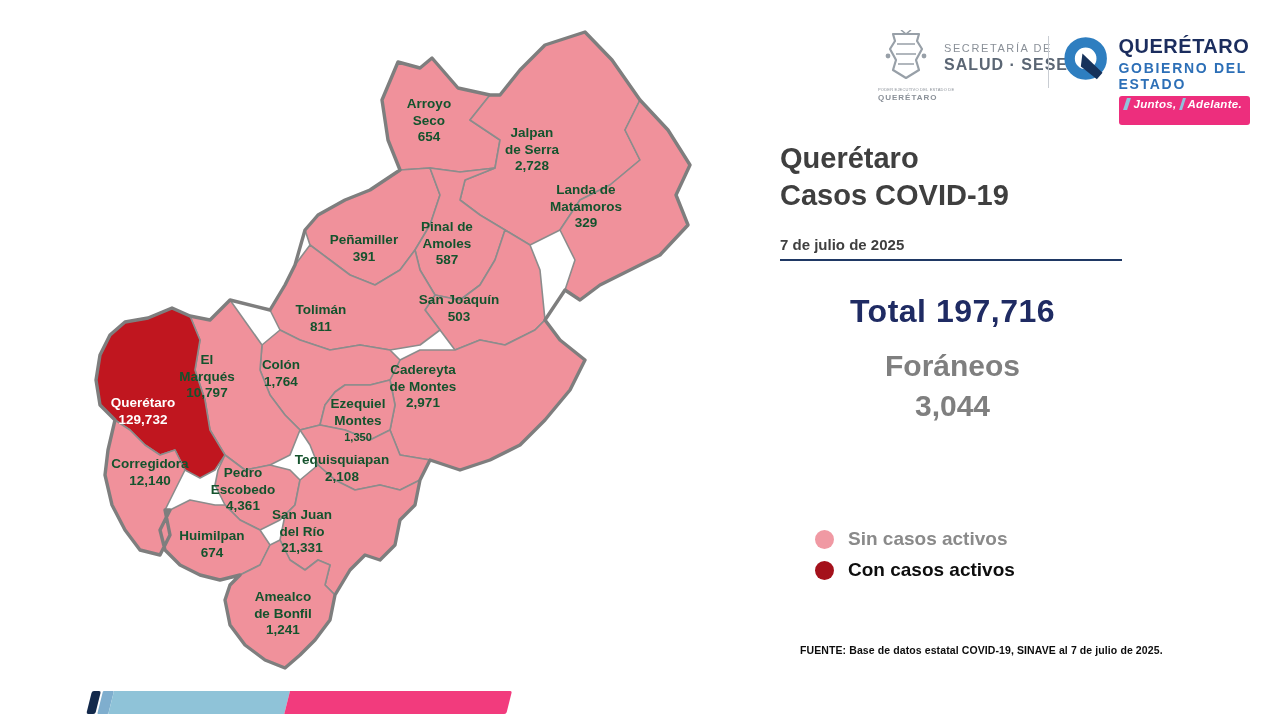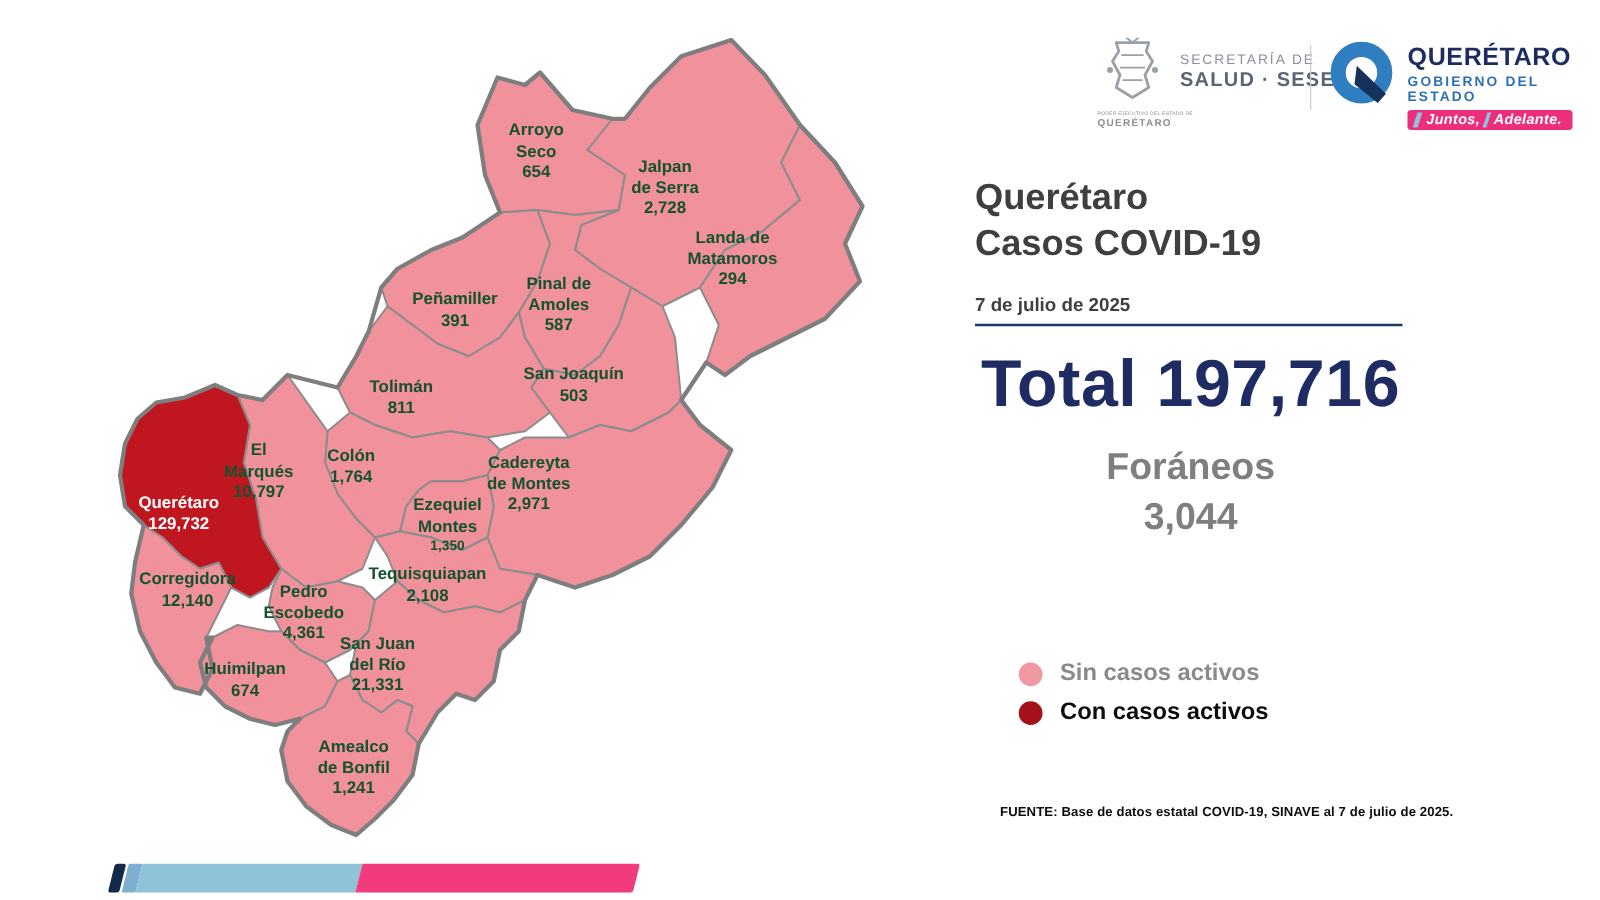--- a/index.html
+++ b/index.html
@@ -28,34 +28,34 @@
   .crest-box{width:56px;text-align:center;color:#8A9098;}
   .crest-micro{font-size:4px;letter-spacing:.2px;margin-top:1px;white-space:nowrap;}
   .crest-cap{font-size:8px;font-weight:700;letter-spacing:1px;margin-top:1px;}
   .salud-text{margin-left:10px;margin-top:12px;}
   .salud-line1{font-size:11px;color:#8A9098;letter-spacing:1.6px;font-weight:400;}
   .salud-line2{font-size:16px;color:#5B6674;font-weight:700;letter-spacing:1px;margin-top:2px;}
   .hdr-divider{position:absolute;left:1048px;top:36px;width:1px;height:52px;background:#C9CDD3;}
   .hdr-estado{position:absolute;left:1064px;top:31px;display:flex;align-items:flex-start;}
   .estado-text{margin-left:8px;margin-top:4px;}
   .estado-name{font-size:20px;font-weight:800;color:#1B2D5E;letter-spacing:.5px;}
-  .estado-sub{font-size:11px;font-weight:700;color:#2C6FB7;letter-spacing:1.7px;margin-top:2px;}
+  .estado-sub{font-size:14px;font-weight:700;color:#2C6FB7;letter-spacing:1.7px;margin-top:2px;}
   .estado-badge{
     margin-top:4px;display:inline-flex;align-items:center;background:#ED2E7D;
-    border-radius:3px;padding:2px 8px 2px 6px;position:relative;
+    border-radius:3px;padding:2px 8px 15px 6px;position:relative;
   }
   .badge-accent{display:inline-block;width:4px;height:12px;background:#8FC3DC;transform:skewX(-18deg);margin-right:5px;}
   .badge-sep{display:inline-block;width:3px;height:12px;background:#8FC3DC;transform:skewX(-18deg);margin:0 4px;}
   .badge-txt{color:#ffffff;font-size:11.5px;font-weight:700;font-style:italic;letter-spacing:.3px;}
   
   .panel{position:absolute;left:780px;top:140px;width:345px;}
   .panel-title{font-size:29px;font-weight:700;color:#3F3F3F;line-height:37px;}
   .panel-date{font-size:15px;font-weight:700;color:#3F3F3F;margin-top:22px;}
   .panel-rule{height:2px;background:#1F3864;margin-top:6px;width:342px;}
-  .panel-total{margin-top:16px;text-align:center;font-size:53px;font-weight:700;color:#1F2B63;letter-spacing:.5px;}
+  .panel-total{margin-top:32px;text-align:center;font-size:32px;font-weight:700;color:#1F2B63;letter-spacing:.5px;}
   .panel-foraneos{margin-top:16px;text-align:center;font-size:30px;font-weight:700;color:#7F7F7F;line-height:40px;}
   .legend{position:absolute;left:815px;top:528px;}
   .legend-row{display:flex;align-items:center;margin-bottom:9px;}
   .legend-dot{width:19px;height:19px;border-radius:50%;margin-right:14px;flex:none;}
   .legend-dot.pink{background:#F099A3;}
   .legend-dot.red{background:#A4111B;}
   .legend-label{font-size:19px;font-weight:700;}
   .legend-label.gray{color:#8A8A8A;text-align:center;}
   .legend-label.black{color:#0d0d0d;}
   .source{position:absolute;left:800px;top:644px;font-size:10.5px;font-weight:600;color:#0d0d0d;letter-spacing:.1px;}
@@ -103,21 +103,21 @@
     <span class="mvalue">654</span>
   </div>
   <div class="mlabel" style="left:532px;top:150px">
     <span class="mname">Jalpan
 de Serra</span>
     <span class="mvalue">2,728</span>
   </div>
   <div class="mlabel" style="left:586px;top:207px">
     <span class="mname">Landa de
 Matamoros</span>
-    <span class="mvalue">294</span>
+    <span class="mvalue">329</span>
   </div>
   <div class="mlabel" style="left:364px;top:248px">
     <span class="mname">Peñamiller</span>
     <span class="mvalue">391</span>
   </div>
   <div class="mlabel" style="left:447px;top:244px">
     <span class="mname">Pinal de
 Amoles</span>
     <span class="mvalue">587</span>
   </div>
@@ -158,21 +158,21 @@
   </div>
   <div class="mlabel" style="left:150px;top:472px">
     <span class="mname">Corregidora</span>
     <span class="mvalue">12,140</span>
   </div>
   <div class="mlabel" style="left:243px;top:490px">
     <span class="mname">Pedro
 Escobedo</span>
     <span class="mvalue">4,361</span>
   </div>
-  <div class="mlabel" style="left:196px;top:544px">
+  <div class="mlabel" style="left:212px;top:544px">
     <span class="mname">Huimilpan</span>
     <span class="mvalue">674</span>
   </div>
   <div class="mlabel" style="left:302px;top:532px">
     <span class="mname">San Juan
 del Río</span>
     <span class="mvalue">21,331</span>
   </div>
   <div class="mlabel" style="left:283px;top:614px">
     <span class="mname">Amealco

